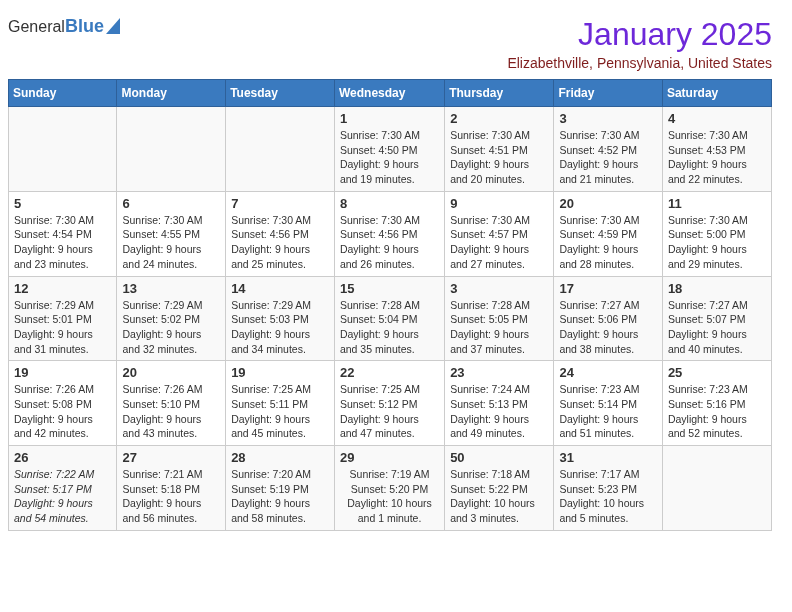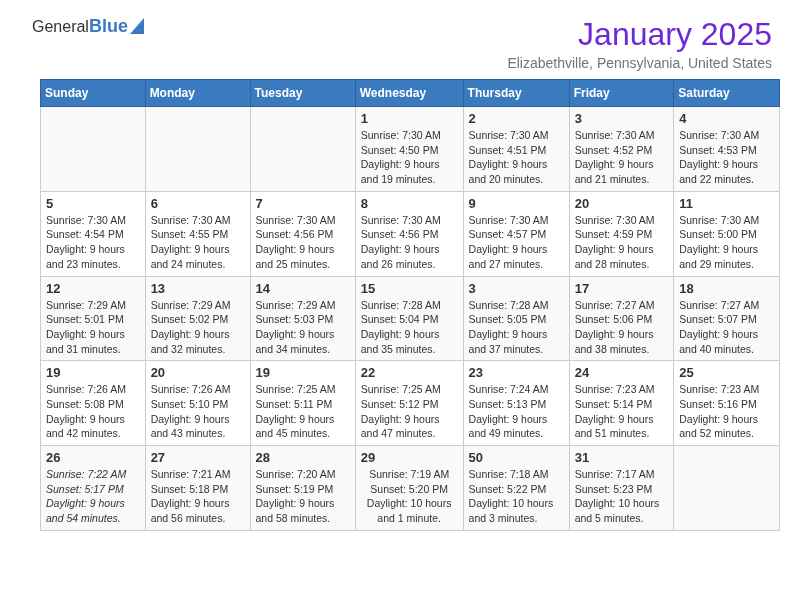--- a/index.html
+++ b/index.html
@@ -4,21 +4,21 @@
   <style>
     * { box-sizing: border-box; margin: 0; padding: 0; }
     body {
       font-family: Arial, sans-serif;
       background: #fff;
       width: 792px;
       min-height: 612px;
     }
     .container {
       width: 792px;
-      padding: 16px 20px 10px 32px;
+      padding: 16px 20px 10px 8px;
     }
     .header {
       display: flex;
       align-items: flex-start;
       justify-content: space-between;
       margin-bottom: 8px;
     }
     .logo {
       display: flex;
       flex-direction: column;
@@ -33,28 +33,27 @@
     .title-block {
       text-align: right;
     }
     .month-title {
       font-size: 32px;
       font-weight: normal;
       color: #6d28d9;
     }
     .location {
       font-size: 14px;
-      color: #737373;
+      color: #7f1d1d;
       margin-top: 2px;
     }
     table {
       width: 100%;
       border-collapse: collapse;
       font-size: 11px;
-      margin-left: 8px;
     }
     thead tr th {
       background-color: #3a7abf;
       color: #fff;
       padding: 6px 4px;
       text-align: left;
       font-size: 12px;
       font-weight: bold;
       border: 1px solid #2e6099;
     }

